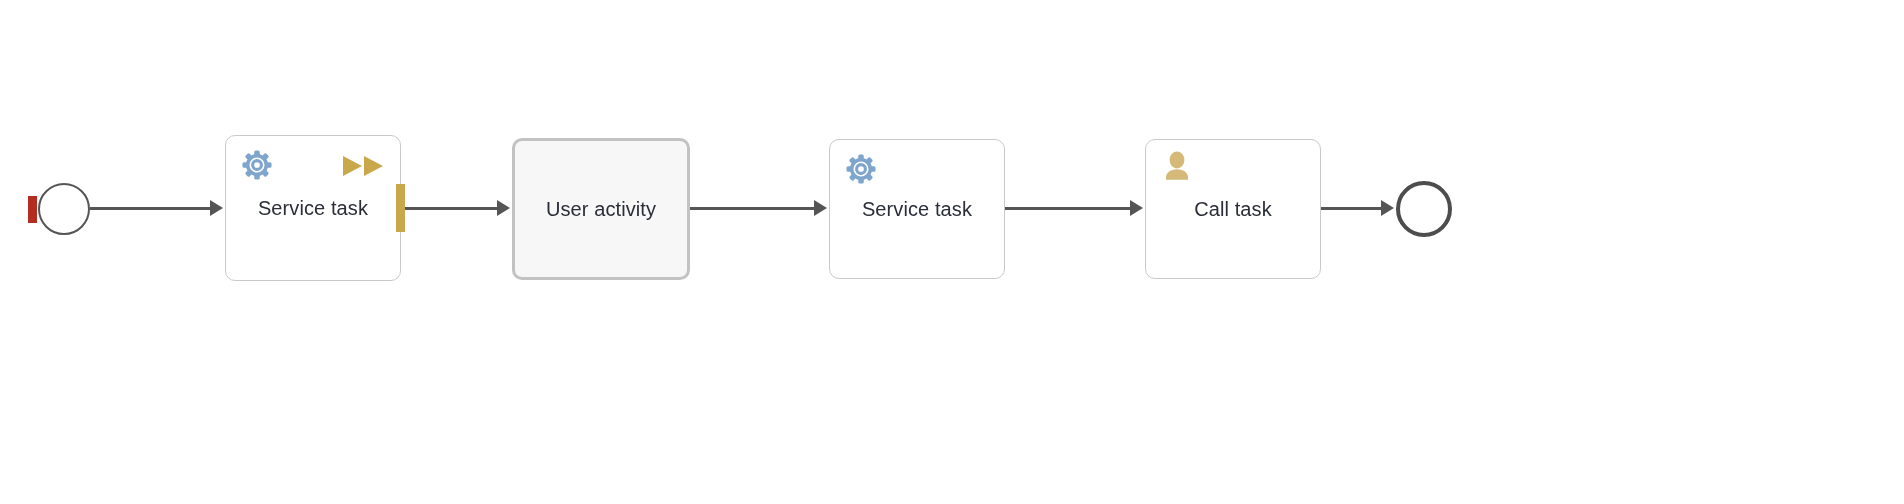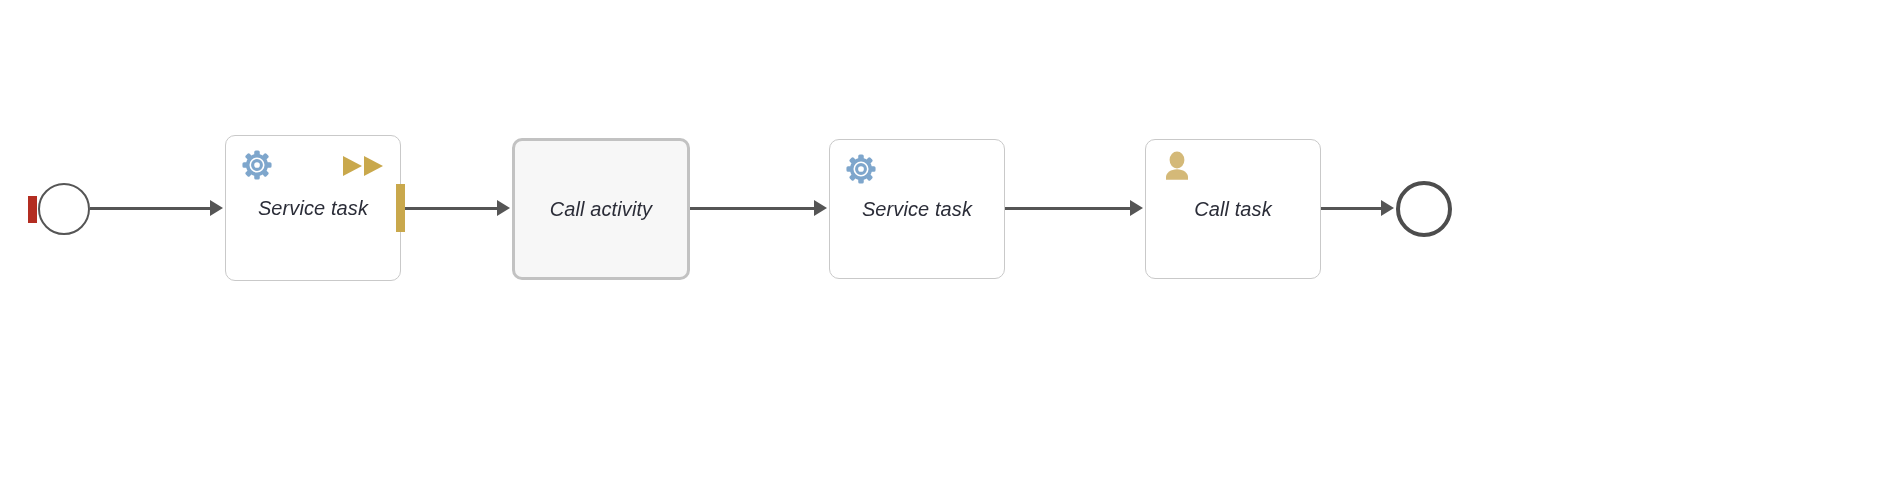--- a/index.html
+++ b/index.html
@@ -8,21 +8,20 @@
     padding: 0;
     background: #ffffff;
   }
   #canvas {
     position: relative;
     width: 1616px;
     height: 504px;
     background: #ffffff;
     font-family: "Liberation Sans", sans-serif;
     overflow: hidden;
-    font-style: italic;
   }
 
   
   .event {
     position: absolute;
     border-radius: 50%;
     background: #ffffff;
     box-sizing: border-box;
   }
   .event.start {
@@ -152,21 +151,21 @@
       <svg viewBox="0 0 44 28" xmlns="http://www.w3.org/2000/svg">
         <polygon fill="#c9a84c" points="1,4 20,14 1,24"></polygon>
         <polygon fill="#c9a84c" points="22,4 41,14 22,24"></polygon>
       </svg>
     </span>
     <span class="task-label">Service task</span>
   </div>
   <div class="edge-bar" style="left:396px; top:184px;"></div>
 
   <div class="task call-activity" style="left:512px; top:138px; width:178px; height:142px;">
-    <span class="task-label">Call activity</span>
+    <span class="task-label">User activity</span>
   </div>
 
   <div class="task" style="left:829px; top:139px; width:176px; height:140px;">
     <span class="task-icon">
       <svg viewBox="0 0 32 32" xmlns="http://www.w3.org/2000/svg">
         <path fill="#7ea6cc" d="M16 10.4a5.6 5.6 0 1 0 0 11.2 5.6 5.6 0 0 0 0-11.2zm0 8.3a2.7 2.7 0 1 1 0-5.4 2.7 2.7 0 0 1 0 5.4z"></path>
         <path fill="#7ea6cc" d="M28.2 13.4h-2.1a10.4 10.4 0 0 0-1.1-2.7l1.5-1.5a1.5 1.5 0 0 0 0-2.1l-1.6-1.6a1.5 1.5 0 0 0-2.1 0l-1.5 1.5a10.4 10.4 0 0 0-2.7-1.1V3.8a1.5 1.5 0 0 0-1.5-1.5h-2.2a1.5 1.5 0 0 0-1.5 1.5v2.1a10.4 10.4 0 0 0-2.7 1.1L9.2 5.5a1.5 1.5 0 0 0-2.1 0L5.5 7.1a1.5 1.5 0 0 0 0 2.1l1.5 1.5a10.4 10.4 0 0 0-1.1 2.7H3.8a1.5 1.5 0 0 0-1.5 1.5v2.2a1.5 1.5 0 0 0 1.5 1.5h2.1a10.4 10.4 0 0 0 1.1 2.7l-1.5 1.5a1.5 1.5 0 0 0 0 2.1l1.6 1.6a1.5 1.5 0 0 0 2.1 0l1.5-1.5a10.4 10.4 0 0 0 2.7 1.1v2.1a1.5 1.5 0 0 0 1.5 1.5h2.2a1.5 1.5 0 0 0 1.5-1.5v-2.1a10.4 10.4 0 0 0 2.7-1.1l1.5 1.5a1.5 1.5 0 0 0 2.1 0l1.6-1.6a1.5 1.5 0 0 0 0-2.1l-1.5-1.5a10.4 10.4 0 0 0 1.1-2.7h2.1a1.5 1.5 0 0 0 1.5-1.5v-2.2a1.5 1.5 0 0 0-1.5-1.5zm-5.1 2.6a7.1 7.1 0 1 1-7.1-7.1 7.1 7.1 0 0 1 7.1 7.1z"></path>
       </svg>
     </span>
     <span class="task-label">Service task</span>

